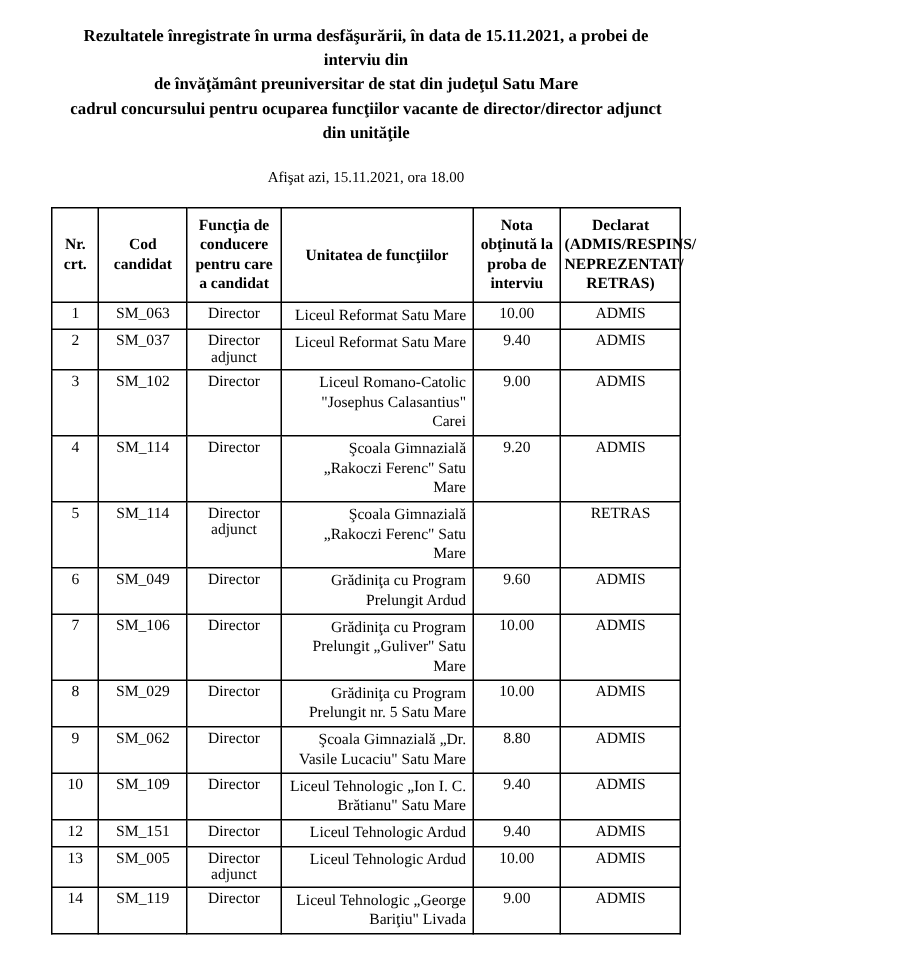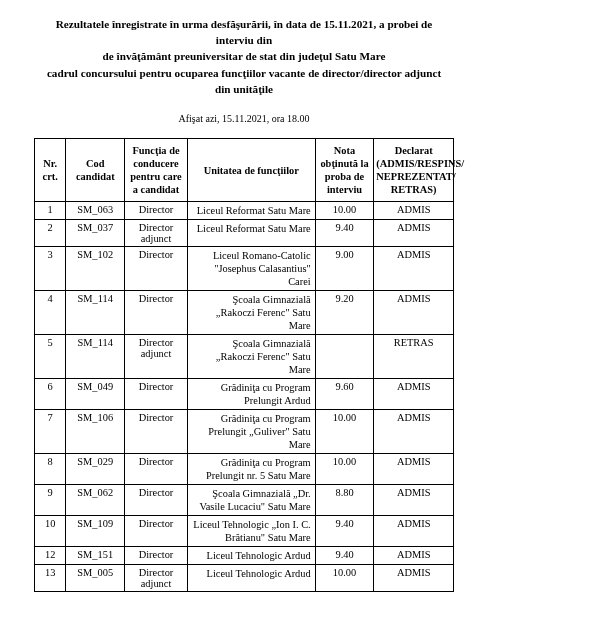--- a/index.html
+++ b/index.html
@@ -215,16 +215,24 @@
         <td class="decl">ADMIS</td>
       </tr>
       <tr>
         <td class="nr">13</td>
         <td class="cod">SM_005</td>
         <td class="functia">Director adjunct</td>
         <td class="unitate">Liceul Tehnologic Ardud</td>
         <td class="nota">10.00</td>
         <td class="decl">ADMIS</td>
       </tr>
+      <tr>
+        <td class="nr">14</td>
+        <td class="cod">SM_119</td>
+        <td class="functia">Director</td>
+        <td class="unitate">Liceul Tehnologic „George Bariţiu" Livada</td>
+        <td class="nota">9.00</td>
+        <td class="decl">ADMIS</td>
+      </tr>
     </tbody>
   </table>
 
 </div>
 
 </body></html>

